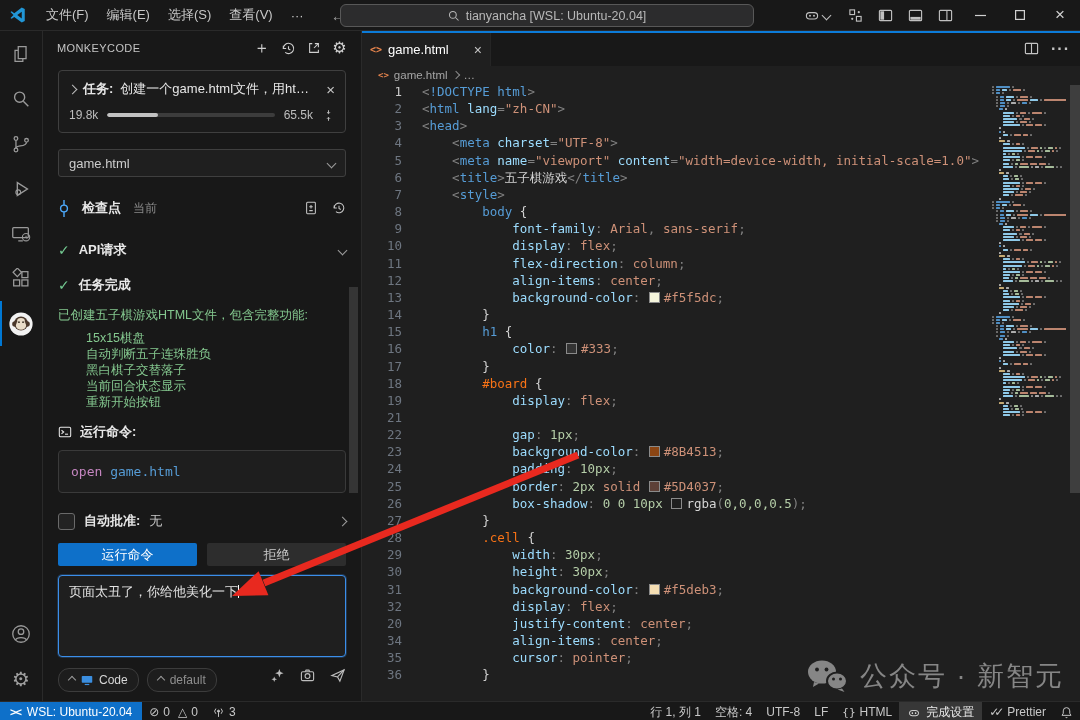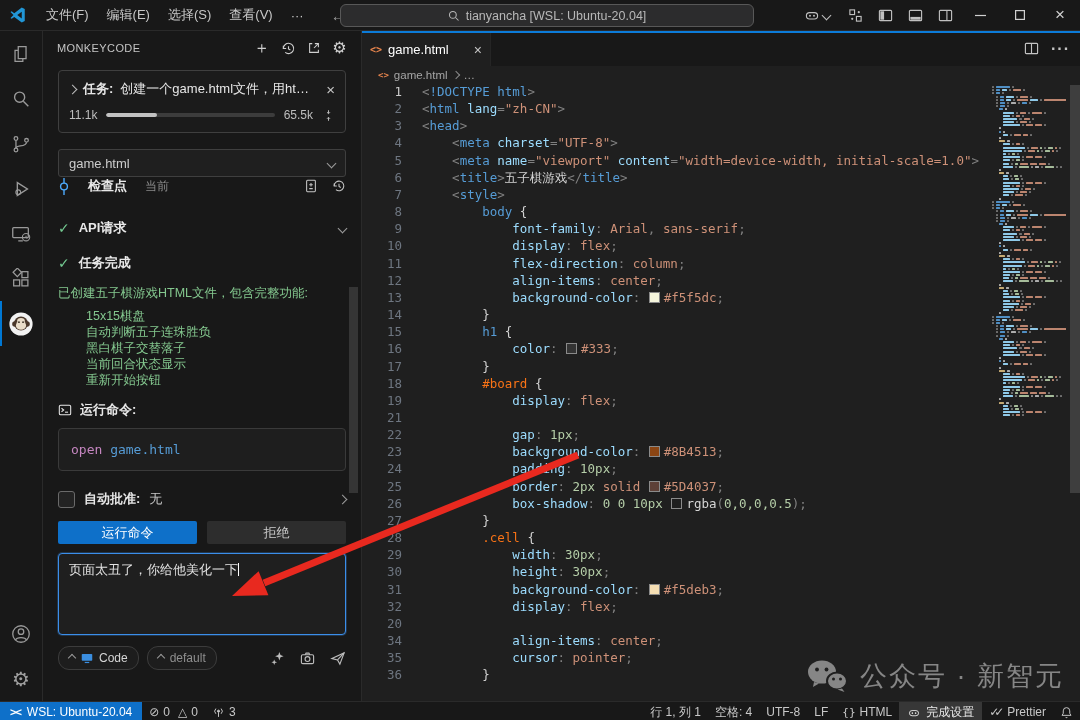--- a/index.html
+++ b/index.html
@@ -32,42 +32,42 @@
   .tc-row1{display:flex;align-items:center;gap:7px;color:#e6e6e6;}
   .tc-text{white-space:nowrap;overflow:hidden;text-overflow:ellipsis;flex:1}
   .tc-row2{display:flex;align-items:center;gap:9px;margin-top:10px;color:#bdbdbd;font-size:12px}
   .prog{flex:1;height:4px;background:#3c3c3c;border-radius:2px;overflow:hidden}
   .prog-fill{height:100%;background:#c2c2c2;border-radius:2px}
   .file-select{margin:16px 15px 0;height:26px;border:1px solid #3f3f3f;border-radius:3px;background:#1f1f1f;display:flex;align-items:center;padding:0 10px;color:#cccccc;}
   .chev{width:6px;height:6px;border-right:1.4px solid currentColor;border-bottom:1.4px solid currentColor;display:inline-block}
   .chev.down{transform:rotate(45deg)}
   .chev.up{transform:rotate(-135deg)}
   .chev.right{transform:rotate(-45deg)}
-  .cp-row{padding:0 15px;display:flex;align-items:center;gap:18px;}
+  .cp-row{margin-top:22px;padding:0 15px;display:flex;align-items:center;gap:12px;}
   .cp-label{font-weight:bold;color:#e8e8e8}
   .cp-badge{color:#8b8b8b;font-size:12px}
   .cp-icons{margin-left:auto;display:flex;gap:14px;color:#c5c5c5}
   .api-row{margin-top:24px;padding:0 15px;display:flex;align-items:center;gap:9px;color:#e8e8e8;font-weight:bold;}
   .check{color:#73c991;font-size:14px;font-weight:bold}
   .done-row{margin-top:17px;padding:0 15px;display:flex;align-items:center;gap:9px;color:#e9e9e9;font-weight:bold;}
   .result{margin:13px 15px 0;color:#84c88f;line-height:16px;font-size:12.5px;}
   .result-list{margin:7px 15px 0 43px;color:#84c88f;line-height:16px;font-size:12.5px;}
   .runcmd-row{margin-top:13px;padding:0 15px;display:flex;align-items:center;gap:8px;color:#e8e8e8;font-weight:bold;}
   .cmd-box{margin:9px 15px 0;border:1px solid #3a3a3a;border-radius:4px;background:#1e1e1e;padding:13px 12px;font-family:"DejaVu Sans Mono","Liberation Mono",monospace;font-size:13px;}
   .cmd-kw{color:#c586c0}.cmd-arg{color:#569cd6}
   .approve-row{margin-top:19px;padding:0 15px;display:flex;align-items:center;gap:9px;color:#c9c9c9}
   .checkbox{width:15px;height:15px;border:1px solid #6a6a6a;border-radius:3px;background:#232323}
   .approve-label{font-weight:bold;color:#e6e6e6}
   .btn-row{margin:13px 15px 0;display:flex;gap:10px}
   .btn{flex:1;height:23px;display:flex;align-items:center;justify-content:center;border-radius:2px;font-size:13px;}
   .btn.primary{background:#0e70c9;color:#fff}
   .btn.secondary{background:#2d2d2d;color:#cccccc}
   .prompt-box{margin:9px 15px 0;height:66px;border:1px solid #3b8eea;border-radius:4px;background:#1f1f1f;padding:7px 10px;color:#e3e3e3;line-height:17px;box-shadow:0 0 0 1px rgba(59,142,234,.25)}
   .caret{display:inline-block;width:1px;height:13px;background:#fff;vertical-align:-2px}
-  .chip-row{margin:11px 15px 0;display:flex;align-items:center;gap:8px}
+  .chip-row{margin:11px 15px 0;display:flex;align-items:flex-start;gap:8px}
   .chip{height:22px;border:1px solid #3c3c3c;border-radius:11px;display:flex;align-items:center;gap:6px;padding:0 10px;font-size:12px;color:#d6d6d6;background:#1d1d1d}
   .chip .chev{width:5px;height:5px;color:#9a9a9a}
   .chip.dim{color:#8f8f8f}
   .chip-icons{margin-left:auto;display:flex;gap:15px;align-items:center;color:#bdbdbd}
   .sb-scroll{position:absolute;right:3px;top:256px;width:9px;height:206px;background:#454545;opacity:.65}
   
   .editor{flex:1;display:flex;flex-direction:column;background:#1f1f1f;position:relative;min-width:0;}
   .tabbar{height:35px;background:#181818;display:flex;position:relative;flex:none;}
   .tabbar::before{content:'';position:absolute;top:0;left:0;right:0;height:2px;background:#0c7bd8;z-index:2}
   .tab{width:112px;background:#1f1f1f;display:flex;align-items:center;gap:6px;padding:0 8px;border-right:1px solid #252525;color:#fff;font-size:13px;margin-top:2px}
@@ -262,21 +262,21 @@
       </div>
 
       <div class="task-card">
         <div class="tc-row1">
           <span class="chev right" style="color:#bdbdbd"></span>
           <b>任务:</b>
           <span class="tc-text">创建一个game.html文件，用html代...</span>
           <span style="font-size:15px;color:#c5c5c5">×</span>
         </div>
         <div class="tc-row2">
-          <span>11.1k</span>
+          <span>19.8k</span>
           <div class="prog">
               <div class="prog-fill" style="width: 30%;"></div>
             </div>
           <span>65.5k</span>
           <svg width="13" height="13" viewBox="0 0 16 16" fill="none" stroke="#bdbdbd" stroke-width="1.2">
               <path d="M8 1.5v4 M6.2 4 L8 5.8 L9.8 4"></path>
               <path d="M8 14.5v-4 M6.2 12 L8 10.2 L9.8 12"></path>
             </svg>
         </div>
       </div>
@@ -435,21 +435,21 @@
             <div class="cl"><div class="ln">23</div><div class="lc">            <span class="tk-prop">background-color</span><span class="tk-pun">: </span><span class="swatch" style="background: rgb(139, 69, 19);"></span><span class="tk-val">#8B4513</span><span class="tk-pun">;</span></div></div>
             <div class="cl"><div class="ln">24</div><div class="lc">            <span class="tk-prop">padding</span><span class="tk-pun">: </span><span class="tk-num">10px</span><span class="tk-pun">;</span></div></div>
             <div class="cl"><div class="ln">25</div><div class="lc">            <span class="tk-prop">border</span><span class="tk-pun">: </span><span class="tk-num">2px</span><span class="tk-val"> solid </span><span class="swatch" style="background: rgb(93, 64, 55);"></span><span class="tk-val">#5D4037</span><span class="tk-pun">;</span></div></div>
             <div class="cl"><div class="ln">26</div><div class="lc">            <span class="tk-prop">box-shadow</span><span class="tk-pun">: </span><span class="tk-num">0 0 10px </span><span class="swatch"></span><span class="tk-txt">rgba</span><span class="tk-pun">(</span><span class="tk-num">0,0,0,0.5</span><span class="tk-pun">)</span><span class="tk-pun">;</span></div></div>
             <div class="cl"><div class="ln">27</div><div class="lc">        <span class="tk-txt">}</span></div></div>
             <div class="cl"><div class="ln">28</div><div class="lc">        <span class="tk-sel">.cell</span><span class="tk-txt"> {</span></div></div>
             <div class="cl"><div class="ln">29</div><div class="lc">            <span class="tk-prop">width</span><span class="tk-pun">: </span><span class="tk-num">30px</span><span class="tk-pun">;</span></div></div>
             <div class="cl"><div class="ln">30</div><div class="lc">            <span class="tk-prop">height</span><span class="tk-pun">: </span><span class="tk-num">30px</span><span class="tk-pun">;</span></div></div>
             <div class="cl"><div class="ln">31</div><div class="lc">            <span class="tk-prop">background-color</span><span class="tk-pun">: </span><span class="swatch" style="background: rgb(245, 222, 179);"></span><span class="tk-val">#f5deb3</span><span class="tk-pun">;</span></div></div>
             <div class="cl"><div class="ln">32</div><div class="lc">            <span class="tk-prop">display</span><span class="tk-pun">: </span><span class="tk-val">flex</span><span class="tk-pun">;</span></div></div>
-            <div class="cl"><div class="ln">20</div></div>
+            <div class="cl"><div class="ln">20</div><div class="lc">            <span class="tk-prop">justify-content</span><span class="tk-pun">: </span><span class="tk-val">center</span><span class="tk-pun">;</span></div></div>
             <div class="cl"><div class="ln">34</div><div class="lc">            <span class="tk-prop">align-items</span><span class="tk-pun">: </span><span class="tk-val">center</span><span class="tk-pun">;</span></div></div>
             <div class="cl"><div class="ln">35</div><div class="lc">            <span class="tk-prop">cursor</span><span class="tk-pun">: </span><span class="tk-val">pointer</span><span class="tk-pun">;</span></div></div>
             <div class="cl"><div class="ln">36</div><div class="lc">        <span class="tk-txt">}</span></div></div>
           </div>
         <div class="minimap">
             <div class="mm-row" style="margin-left: 0px;">
               <span class="mm-tok" style="width: 2px; background: rgb(122, 122, 122);"></span>
               <span class="mm-tok" style="width: 13.65px; background: rgb(86, 156, 214);"></span>
               <span class="mm-tok" style="width: 2px; background: rgb(122, 122, 122);"></span>
             </div>

